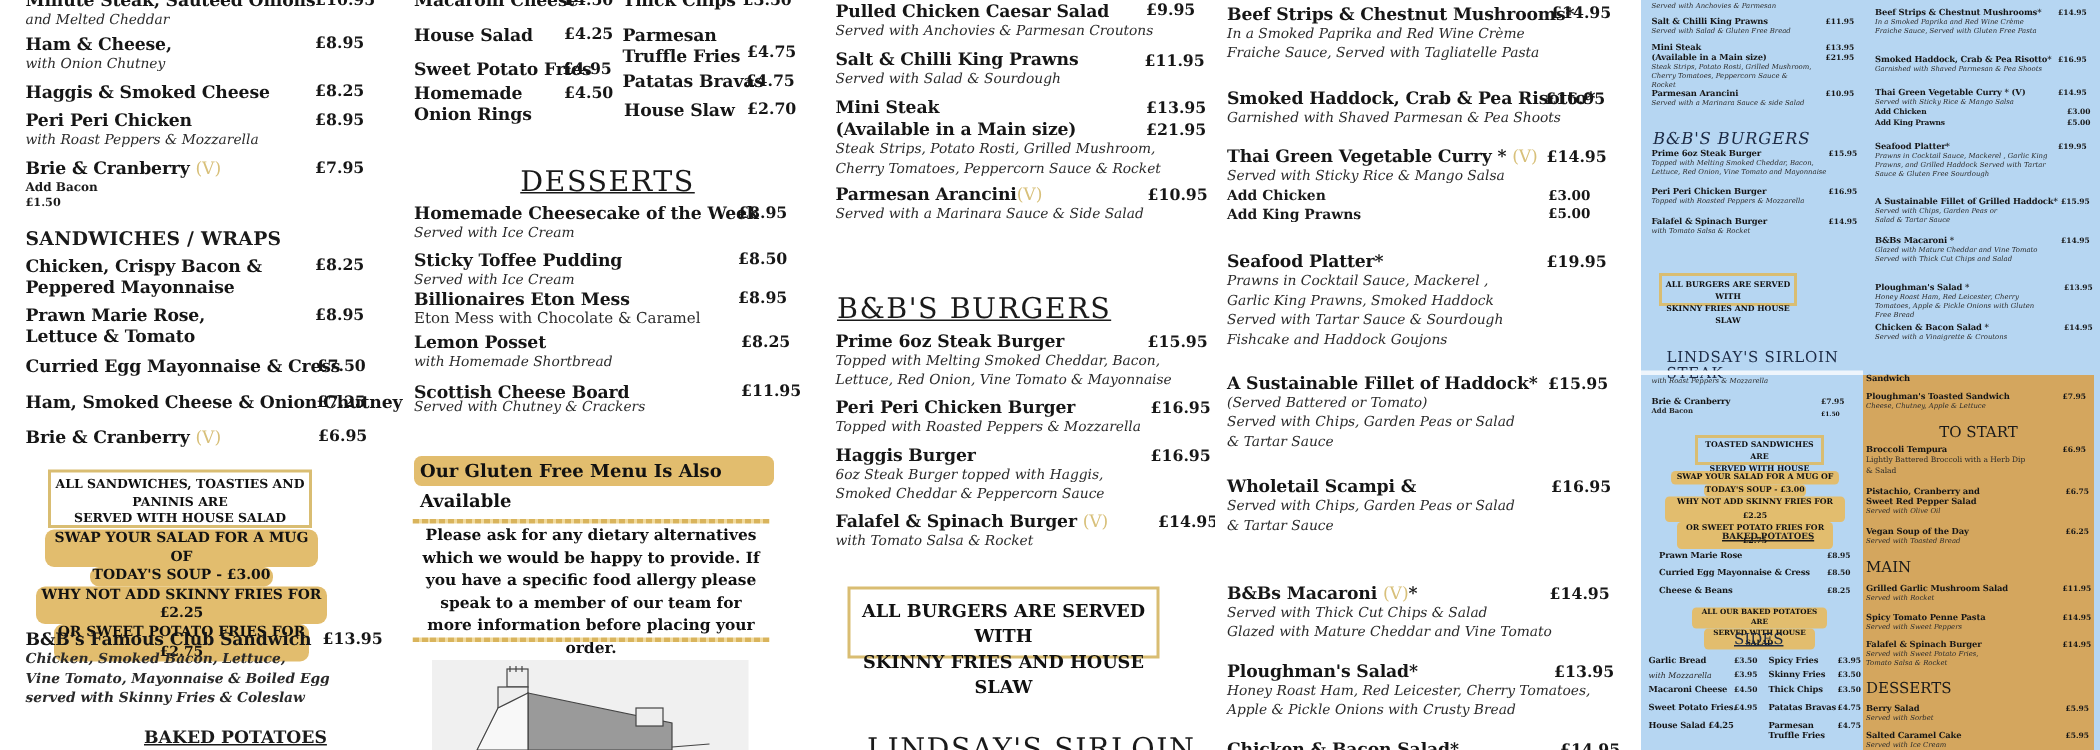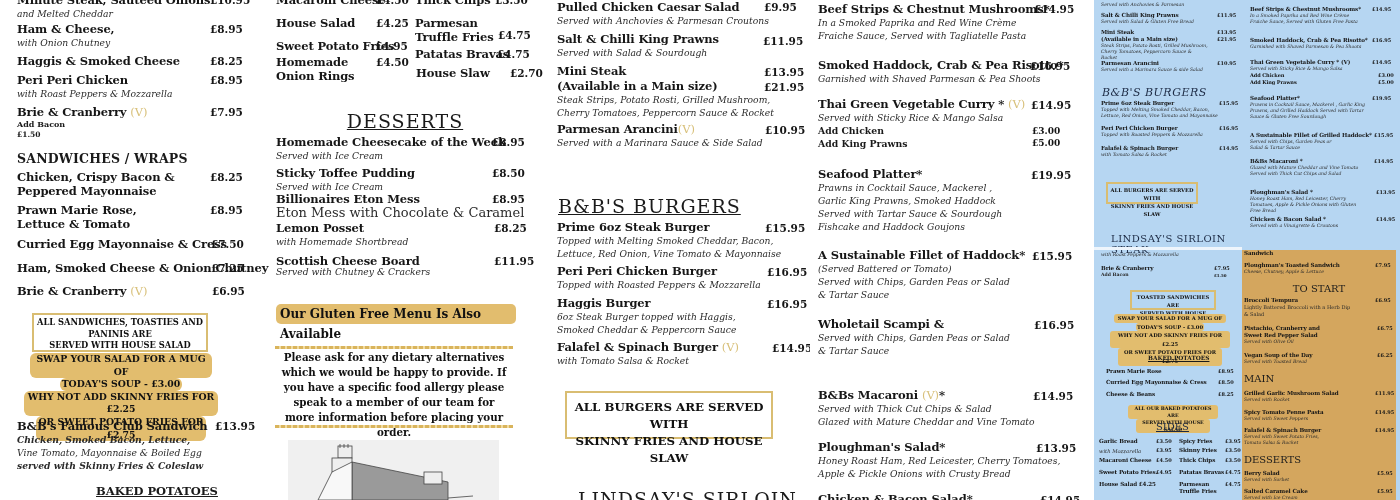--- a/index.html
+++ b/index.html
@@ -3,21 +3,21 @@
 <meta charset="utf-8">
 <style>
 *{box-sizing:border-box;margin:0;padding:0}
 html,body{width:1400px;height:500px;overflow:hidden;background:#fff}
 body{position:relative;font-family:"DejaVu Serif","Liberation Serif",serif;color:#1a1a1a}
 .panel{position:absolute;top:0;height:500px;overflow:hidden}
 .it{position:absolute;left:0;right:0}
 .nm{font-weight:bold;font-size:11.5px;line-height:14px;color:#161616;letter-spacing:-0.1px}
 .pr{position:absolute;font-weight:bold;font-size:10.5px;line-height:14px;color:#161616}
 .ds{font-style:italic;font-size:9.2px;line-height:13px;color:#2a2a2a}
-.dsn{font-size:13px;line-height:13px;color:#2a2a2a}
+.dsn{font-size:10px;line-height:13px;color:#2a2a2a}
 .v{color:#d8c07a;font-weight:normal}
 .hd{font-size:19px;letter-spacing:1px;text-decoration:underline;text-align:center;color:#1a1a1a;font-weight:normal}
 .sec{font-weight:bold;font-size:12.5px;letter-spacing:0.2px}
 .gbox{position:absolute;border:2px solid #d9bd72;background:#fff;text-align:center;font-weight:bold;color:#111}
 .gfill{background:#e2bd6e;border-radius:6px;text-align:center;font-weight:bold;color:#111}
 .small .nm{font-size:5.6px;line-height:7px}
 .small .pr{font-size:5px;line-height:7px}
 .small .ds{font-size:4.6px;line-height:6px}
 .blue{background:#b6d6f2}
 .tan{background:#d4a65e}
@@ -86,21 +86,21 @@
   <div style="position:absolute;left:26px;top:353px;width:190px;font-size:9.3px;line-height:12.6px;">
     <div class="gfill" style="margin:0 4px">SWAP YOUR SALAD FOR A MUG OF</div>
     <div class="gfill" style="margin:0 34px">TODAY'S SOUP - £3.00</div>
     <div class="gfill" style="margin:0 -2px">WHY NOT ADD SKINNY FRIES FOR £2.25</div>
     <div class="gfill" style="margin:0 10px">OR SWEET POTATO FRIES FOR £2.75</div>
   </div>
 
   <div class="it" style="top:419px;left:17px;">
     <div class="nm">B&amp;B's Famous Club Sandwich</div>
     <div class="ds" style="font-weight:bold">Chicken, Smoked Bacon, Lettuce,</div>
-    <div class="ds" style="font-weight:normal">Vine Tomato, Mayonnaise &amp; Boiled Egg</div>
+    <div class="ds" style="font-weight:bold">Vine Tomato, Mayonnaise &amp; Boiled Egg</div>
     <div class="ds" style="font-weight:bold">served with Skinny Fries &amp; Coleslaw</div>
     <span class="pr" style="left:198px;top:0">£13.95</span>
   </div>
   <div class="it" style="top:484px;left:96px;font-weight:bold;font-size:11.5px;text-decoration:underline;">BAKED POTATOES</div>
 </div>
 
 <div class="panel" style="left:270px;width:280px;">
   <div class="it nm" style="top:-7px;left:6px;">Macaroni Cheese</div>
   <span class="pr" style="top:-7px;left:106px;">£4.50</span>
   <div class="it nm" style="top:16px;left:6px;">House  Salad</div>
@@ -110,21 +110,21 @@
   <div class="it nm" style="top:55px;left:6px;width:100px;">Homemade Onion Rings</div>
   <span class="pr" style="top:55px;left:106px;">£4.50</span>
 
   <div class="it nm" style="top:-7px;left:145px;">Thick Chips</div>
   <span class="pr" style="top:-7px;left:225px;">£3.50</span>
   <div class="it nm" style="top:16px;left:145px;width:100px;">Parmesan Truffle Fries</div>
   <span class="pr" style="top:28px;left:228px;">£4.75</span>
   <div class="it nm" style="top:47px;left:145px;">Patatas Bravas</div>
   <span class="pr" style="top:47px;left:227px;">£4.75</span>
   <div class="it nm" style="top:66px;left:146px;">House Slaw</div>
-  <span class="pr" style="top:66px;left:240px;">£2.70</span>
+  <span class="pr" style="top:66px;left:228px;">£2.70</span>
 
   <div class="it hd" style="top:110px;left:0;width:270px;">DESSERTS</div>
 
   <div class="it" style="top:135px;left:6px;">
     <div class="nm">Homemade Cheesecake of the Week</div>
     <div class="ds">Served with Ice Cream</div>
     <span class="pr" style="left:216px;top:0">£8.95</span>
   </div>
   <div class="it" style="top:166px;left:6px;">
     <div class="nm">Sticky Toffee Pudding</div>

